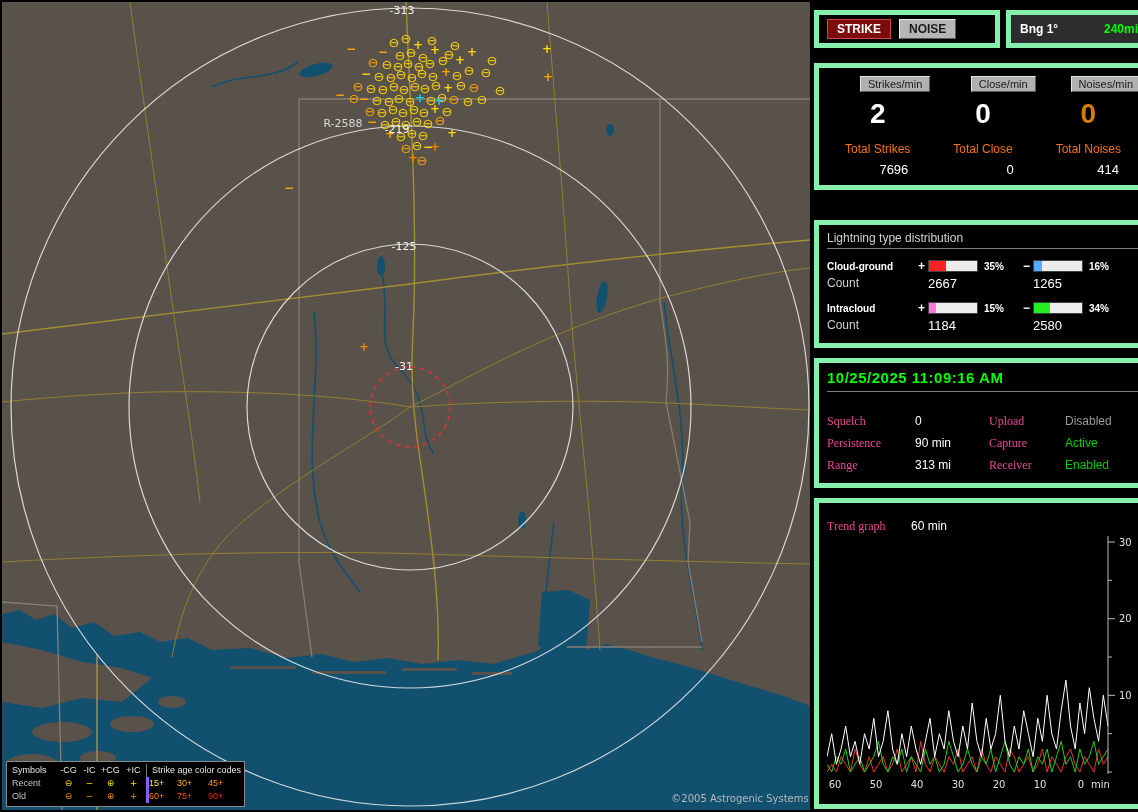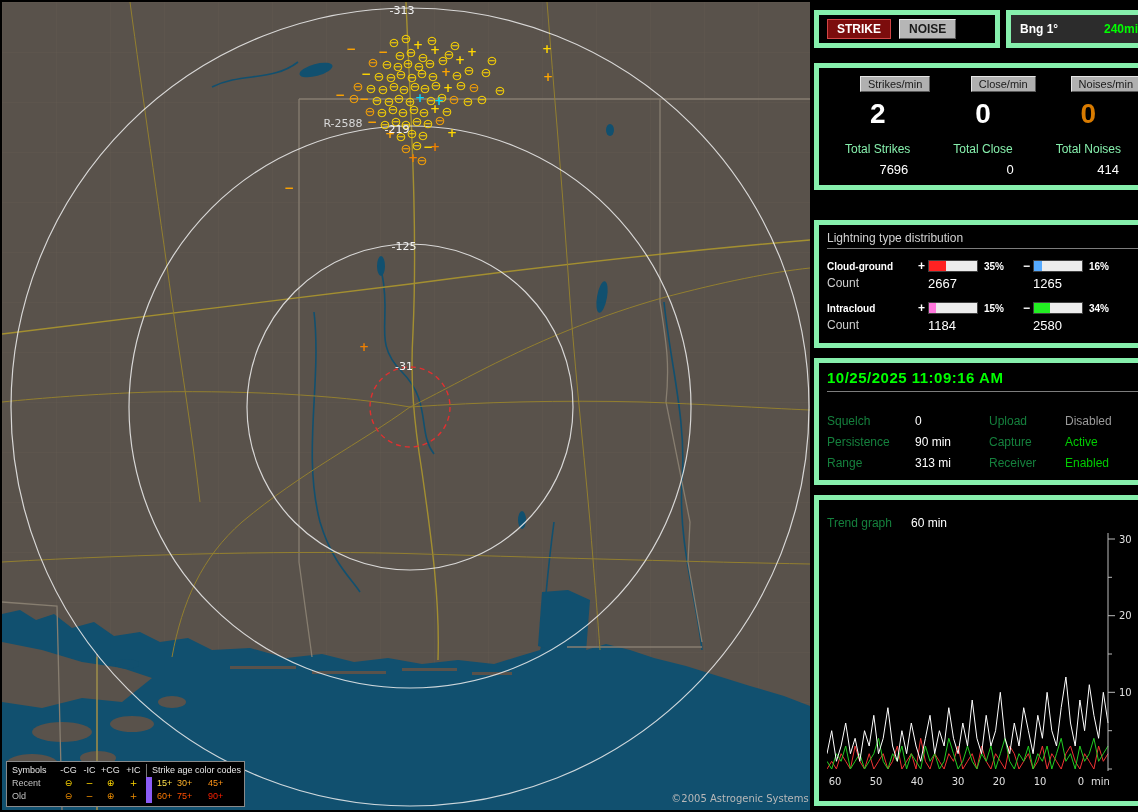--- a/index.html
+++ b/index.html
@@ -19,21 +19,21 @@
   
   .legend{position:absolute;left:6px;bottom:5px;background:#000;border:1px solid #8a8a8a;
           padding:2px 5px 3px 5px;z-index:5;}
   .lg-grid{display:grid;grid-template-columns:46px 21px 21px 21px 25px 31px 31px 31px;
            font-size:9px;line-height:13px;color:#cccccc;}
   .lg-h{color:#e6e6e6;}
   .lg-age-head{grid-column:6 / span 3;border-left:1px solid #777;padding-left:5px;white-space:nowrap;}
   .lg-l{color:#c0c0c0;}
   .lg-s{text-align:center;font-family:"DejaVu Sans",sans-serif;}
   .lg-a{text-align:left;}
-  .lg-a.first{border-left:6px solid #8b5cf6;padding-left:5px;}
+  .lg-a.first{border-left:3px solid #8b5cf6;}
   .lg-c{text-align:center;}
 
   
   .panel{flex:1;box-sizing:border-box;padding:10px 4px 6px 2px;display:flex;flex-direction:column;background:#000;}
   .pbox{border:5px solid #86efac;background:#000;box-sizing:border-box;}
   .top-row{display:flex;gap:6px;}
   .box-buttons{flex:1;display:flex;gap:8px;align-items:center;padding:4px 8px;}
   .btn{font-size:12px;font-weight:bold;padding:2px 9px;cursor:pointer;display:inline-block;}
   .btn-strike{background:#7c0d0d;color:#ffffff;border:1px solid #d04545;}
   .btn-noise{background:#b6b6b6;color:#1a1a1a;border:1px solid;border-color:#e8e8e8 #595959 #595959 #e8e8e8;}
@@ -41,39 +41,39 @@
            background:#2c2c2c;padding:4px 9px;}
   .bng-label{color:#ffffff;font-size:12px;font-weight:bold;}
   .bng-range{color:#00ff00;font-size:12px;font-weight:bold;}
 
   .rates-box{margin-top:15px;padding:6px 6px 8px 6px;}
   .rates-grid{display:grid;grid-template-columns:1fr 1fr 1fr;row-gap:2px;}
   .chip-cell{text-align:right;}
   .chip{display:inline-block;background:#b0b0b0;color:#1a1a1a;font-size:11px;padding:1px 7px;
         border:1px solid;border-color:#e6e6e6 #595959 #595959 #e6e6e6;cursor:default;}
   .big{font-size:28px;font-weight:bold;color:#ffffff;text-align:center;padding:4px 0 10px 0;}
-  .tlabel{font-size:12px;color:#86efac;text-align:center;padding-bottom:4px;}
+  .tlabel{font-size:12px;color:#f97316;text-align:center;padding-bottom:4px;}
   .tnum{font-size:13px;color:#ffffff;text-align:right;padding-right:22px;}
 
   .dist-box{margin-top:30px;padding:6px 8px 10px 8px;}
   .dist-title{font-size:12px;color:#d2d2d2;padding-bottom:3px;border-bottom:1px solid #7d7d7d;margin-bottom:10px;}
   .dist-row{display:grid;grid-template-columns:88px 13px 52px 40px 13px 52px 40px;align-items:center;margin-bottom:3px;}
   .dist-label{font-size:10px;font-weight:bold;color:#ffffff;}
   .sign{color:#ffffff;font-weight:bold;font-size:12px;text-align:center;}
   .bar{display:inline-block;width:48px;height:10px;background:#ececec;border:1px solid #404040;overflow:hidden;vertical-align:middle;}
   .bar-fill{display:block;height:100%;width:0%;}
   .pct{font-size:10px;font-weight:bold;color:#ffffff;padding-left:4px;}
   .dist-count{display:grid;grid-template-columns:101px 105px auto;margin:2px 0 10px 0;}
   .count-label{font-size:12px;color:#cfcfcf;}
   .count-val{font-size:13px;color:#ffffff;}
 
   .status-box{margin-top:10px;padding:6px 8px 10px 8px;}
   .datetime{color:#00ff00;font-size:15px;font-weight:bold;padding-bottom:5px;border-bottom:1px solid #7d7d7d;margin-bottom:22px;letter-spacing:0.5px;}
   .status-grid{display:grid;grid-template-columns:88px 74px 76px auto;row-gap:7px;font-size:12px;}
-  .s-label{color:#15803d;}
+  .s-label{color:#ec4899;font-family:Liberation Serif, serif;}
   .s-value{color:#ffffff;}
   .dim{color:#9a9a9a;}
   .green{color:#00cc00;}
 
   .stats-box{margin-top:10px;padding:6px 8px 6px 8px;flex:1;display:flex;flex-direction:column;}
   .stats-grid{display:grid;grid-template-columns:84px 70px 78px auto;row-gap:7px;font-size:12px;}
   .trend-row{display:grid;grid-template-columns:84px auto;margin-top:10px;font-size:12px;}
   .trend-graph-wrap{margin-top:auto;padding-bottom:2px;}
   .axis-text{font-family:"DejaVu Sans",sans-serif;font-size:10px;fill:#e0e0e0;}
 </style>

